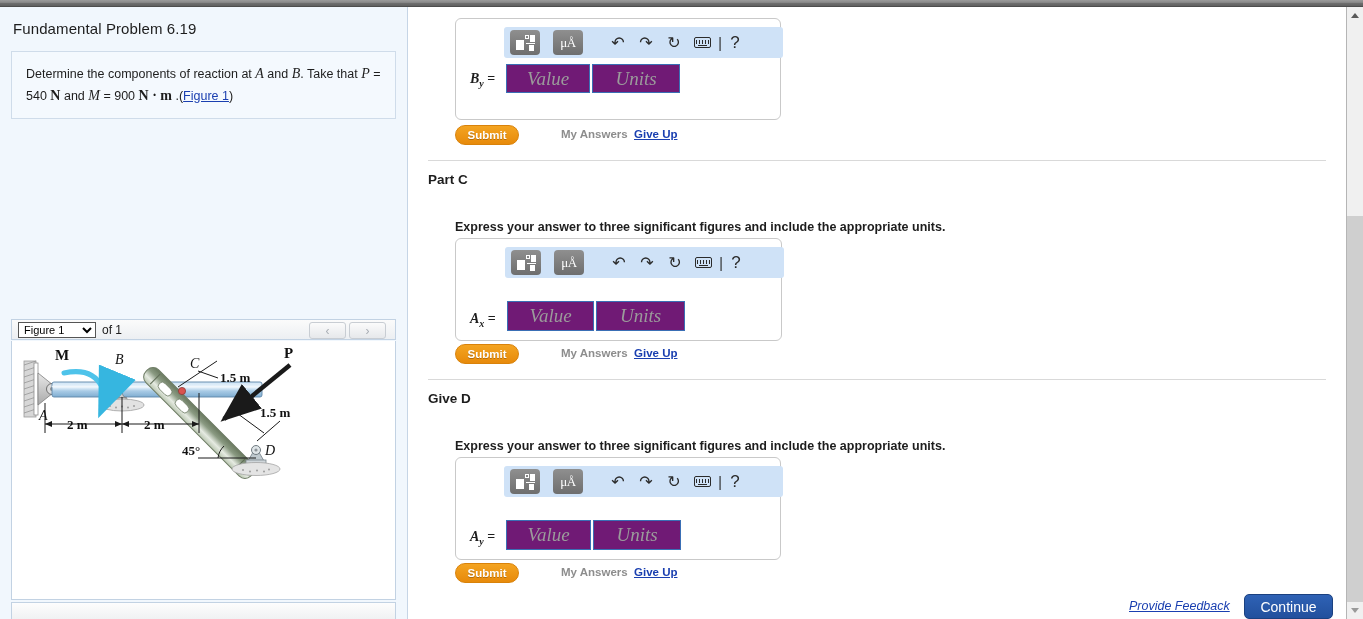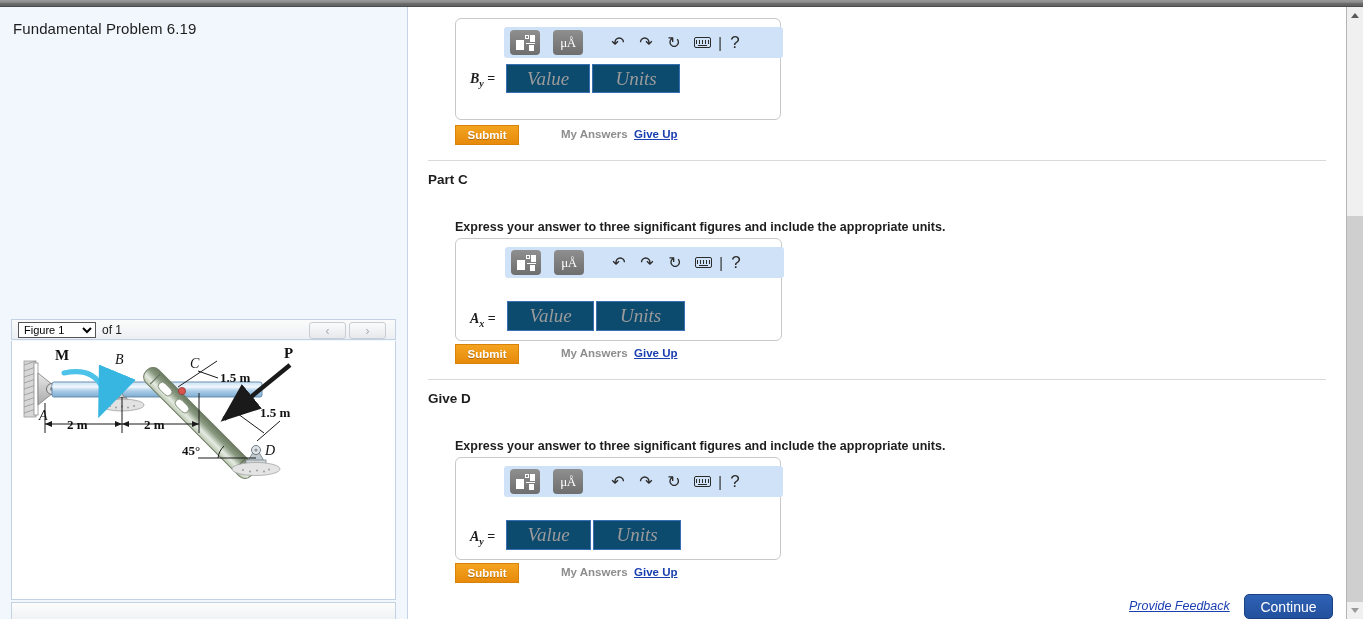--- a/index.html
+++ b/index.html
@@ -168,30 +168,30 @@
 
   .ans-label {
     position: absolute;
     font-family: "Liberation Serif", serif; font-size: 14px; font-weight: bold;
     color: #1d1d1d; white-space: nowrap;
   }
   .ans-label sub { font-size: 10px; font-style: italic; font-weight: bold;}
   .ans-label i { font-style: italic; }
   .fld {
     position: absolute;
-    border: 1px solid #3a6fb5; background: #0c4a6e;
+    border: 1px solid #3a6fb5; background: #701a75;
     display: flex; align-items: center; justify-content: center;
     font-family: "Liberation Serif", serif; font-style: italic;
     color: #9b9b9b; font-size: 19px;
   }
 
   .submit-btn {
     position: absolute; width: 64px; height: 20px;
     background: linear-gradient(to bottom,#f4a421,#e78a0b);
-    border: 1px solid #d9820a; border-radius: 0;
+    border: 1px solid #d9820a; border-radius: 10px;
     color: #ffffff; font-size: 11.5px; font-weight: bold;
     display: flex; align-items: center; justify-content: center;
     text-shadow: 0 1px 0 rgba(0,0,0,.25);
   }
   .my-answers {
     position: absolute; font-size: 11.5px; font-weight: bold; color: #8d8d8d;
   }
   .give-up {
     position: absolute; font-size: 11.5px; font-weight: bold;
     color: #1a3fb0; text-decoration: underline;
@@ -221,20 +221,25 @@
   <div id="rsb-thumb"></div>
   <div id="rsb-down">
       <span class="sb-arrow down"></span>
     </div>
 </div>
 
 <div id="left-panel">
 
   <div id="problem-title">Fundamental Problem 6.19</div>
 
+  <div id="problem-box">
+    <div id="problem-text">
+      <span>Determine the components of reaction at <span class="mvar">A</span> and <span class="mvar">B</span>. Take that <span class="mvar">P</span> = 540 <span class="mbold">N</span> and <span class="mvar">M</span> = 900 <span class="mbold">N · m</span> .</span><span>(</span><span id="figure-link">Figure 1</span><span>)</span>
+    </div>
+  </div>
 
   <div id="figure-bar">
     <select id="figure-select">
       <option>Figure 1</option>
     </select>
     <span id="figure-of">of 1</span>
     <div class="nav-btn" id="fig-prev">
       <span>‹</span>
     </div>
     <div class="nav-btn" id="fig-next">

